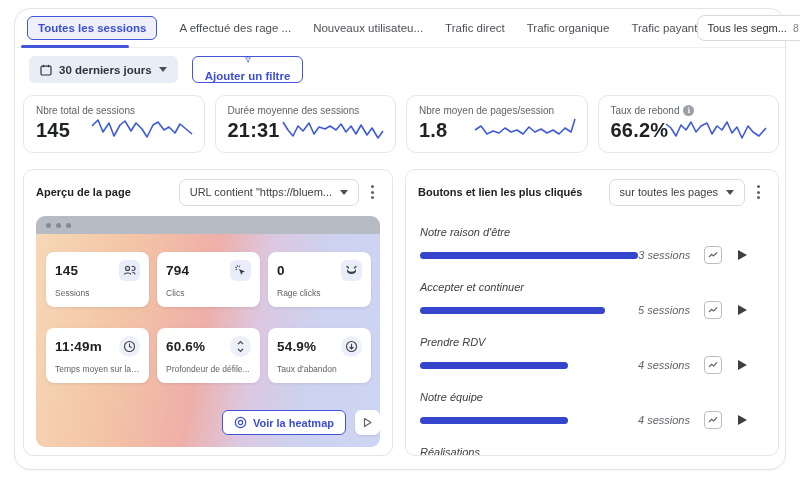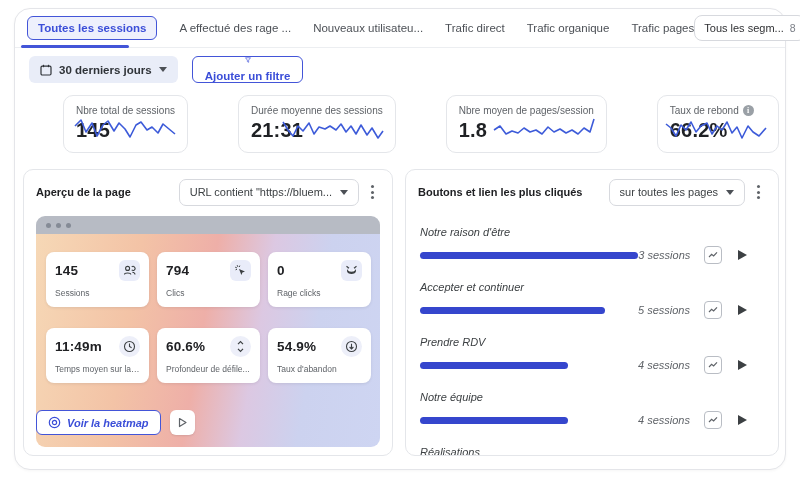--- a/index.html
+++ b/index.html
@@ -22,21 +22,21 @@
 
   
   .filter-row { position:absolute; left:14px; top:47px; display:flex; align-items:center; gap:14px; }
   .date-pill { display:flex; align-items:center; gap:7px; height:27px; padding:0 11px; background:#e9edf8;
                border-radius:6px; font-size:11.5px; font-weight:bold; color:#2f3338; }
   .add-filter { display:flex; align-items:center; gap:7px; height:27px; padding:0 12px; background:#fff;
                 border:1px solid #4355d8; border-radius:6px; font-size:11.5px; font-weight:bold; color:#3b4ed8;flex-direction:column; }
 
   
   .kpi-row { position:absolute; left:8px; top:86px; width:756px; display:flex; gap:10px; }
-  .kpi-card { flex:1; height:58px; border:1px solid #e4e6ea; border-radius:10px; padding:9px 12px; background:#fff; position:relative;margin-left:40px; }
+  .kpi-card { flex:1; height:58px; border:1px solid #e4e6ea; border-radius:10px; padding:9px 12px; background:#fff; position:relative; }
   .kpi-label { font-size:10px; color:#5f6368; display:flex; align-items:center; gap:4px; white-space:nowrap; }
   .kpi-value { font-size:20px; font-weight:bold; color:#1f2124; margin-top:3px; letter-spacing:.2px; }
   .kpi-spark { position:absolute; right:10px; bottom:8px; }
   .info-dot { display:inline-flex; align-items:center; justify-content:center; width:11px; height:11px; border-radius:50%;
               background:#9aa0a6; color:#fff; font-size:8px; font-weight:bold; font-family:"Liberation Serif",serif; }
 
   
   .panel { position:absolute; top:160px; height:287px; border:1px solid #e4e6ea; border-radius:10px; background:#fff; overflow:hidden; }
   .panel.left { left:8px; width:370px; }
   .panel.right { left:390px; width:374px; }
@@ -56,21 +56,21 @@
   .mockup-body { position:absolute; top:18px; left:0; right:0; bottom:0;
       background:linear-gradient(100deg,#f6d8b6 0%,#f3c3a6 28%,#eeafa8 48%,#dcc8e2 63%,#ccd2ef 78%,#ced5f2 100%); }
   .m-row { position:absolute; left:10px; display:flex; gap:8px; }
   .m-row.r1 { top:18px; } .m-row.r2 { top:94px; }
   .m-card { width:103px; height:55px; background:#fff; border-radius:8px; padding:8px 9px; box-shadow:0 1px 3px rgba(40,40,60,.10); }
   .m-top { display:flex; align-items:center; justify-content:space-between; }
   .m-value { font-size:13.5px; font-weight:bold; color:#202124; letter-spacing:.2px; }
   .m-chip { width:21px; height:21px; border-radius:6px; background:#e9ecf9; display:flex; align-items:center; justify-content:center; }
   .m-chip.round { border-radius:50%; background:#edeff9; }
   .m-label { font-size:8.5px; color:#5f6368; margin-top:7px; white-space:nowrap; overflow:hidden; text-overflow:ellipsis; }
-  .m-actions { position:absolute; top:176px; left:0; width:100%; display:flex; justify-content:flex-start; gap:9px;font-style:italic; }
+  .m-actions { position:absolute; top:176px; left:0; width:100%; display:flex; justify-content:flex-end; gap:9px; }
   .heatmap-btn { display:flex; align-items:center; gap:6px; height:25px; padding:0 11px; background:#fff;
                  border:1px solid #4355d8; border-radius:6px; font-size:11px; font-weight:bold; color:#3b4ed8; }
   .play-sq { width:25px; height:25px; background:#fff; border-radius:6px; display:flex; align-items:center; justify-content:center;
              box-shadow:0 1px 2px rgba(40,40,60,.12); }
 
   
   .clicks-list { position:absolute; left:14px; right:30px; top:56px;font-style:italic; }
   .click-item { margin-bottom:17px; }
   .click-label { font-size:11px; color:#3c4043; margin-bottom:8px; }
   .click-row { display:flex; align-items:center; }
@@ -87,21 +87,21 @@
 <div class="frame">
 
   <div class="tabs-row">
     <div class="tab-pill">
       <span>Toutes les sessions</span>
     </div>
     <span class="tab">A effectué des rage ...</span>
     <span class="tab">Nouveaux utilisateu...</span>
     <span class="tab">Trafic direct</span>
     <span class="tab">Trafic organique</span>
-    <span class="tab">Trafic pages</span>
+    <span class="tab">Trafic payant</span>
     <div class="segments-select">
       <span>Tous les segm...</span>
       <span class="segments-count">8</span>
 
     </div>
     <div class="tab-underline"></div>
   </div>
 
   <div class="filter-row">
     <div class="date-pill">

